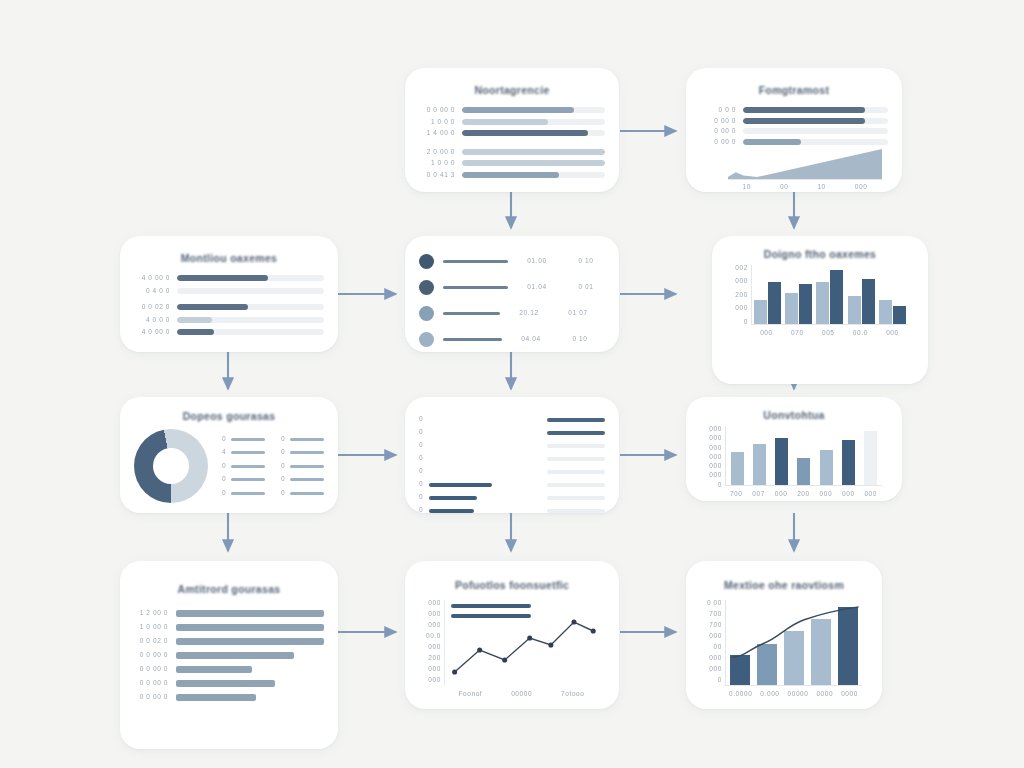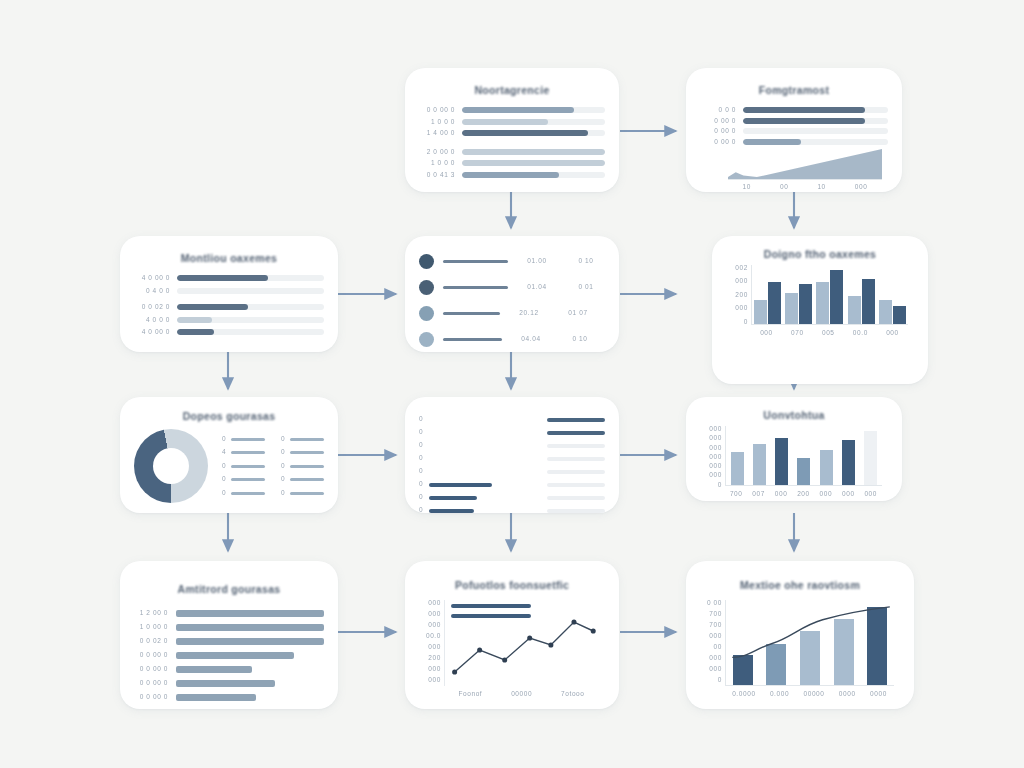--- a/index.html
+++ b/index.html
@@ -576,21 +576,21 @@
           <span class="microtext">000</span>
           <span class="microtext">200</span>
           <span class="microtext">000</span>
           <span class="microtext">000</span>
           <span class="microtext">000</span>
         </div>
       </div>
     </div>
   </div>
 
-  <div class="card" style="left:120px; top:561px; width:218px; height:148px;">
+  <div class="card" style="left:120px; top:561px; width:218px; height:188px;">
     <div class="card-title" style="margin-top:22px;margin-bottom:14px">Amtitrord gourasas</div>
     <div class="card-body">
       <div class="hbar-row">
         <span class="microtext lbl">1 2 00 0</span>
         <i class="hbar" style="width:92%"></i>
       </div>
       <div class="hbar-row">
         <span class="microtext lbl">1 0 00 0</span>
         <i class="hbar" style="width:100%"></i>
       </div>
@@ -649,21 +649,21 @@
         </div>
         <div class="xaxis">
           <span class="microtext">Foonof</span>
           <span class="microtext">00000</span>
           <span class="microtext">7otooo</span>
         </div>
       </div>
     </div>
   </div>
 
-  <div class="card" style="left:686px; top:561px; width:228px; height:148px;">
+  <div class="card" style="left:686px; top:561px; width:196px; height:148px;">
     <div class="card-title" style="margin-top:18px;margin-bottom:8px">Mextioe ohe raovtiosm</div>
     <div class="card-body">
       <div class="chart" style="height:100px;">
         <div class="yaxis" style="height:84px">
           <span class="microtext">0 00</span>
           <span class="microtext">700</span>
           <span class="microtext">700</span>
           <span class="microtext">000</span>
           <span class="microtext">00</span>
           <span class="microtext">000</span>

